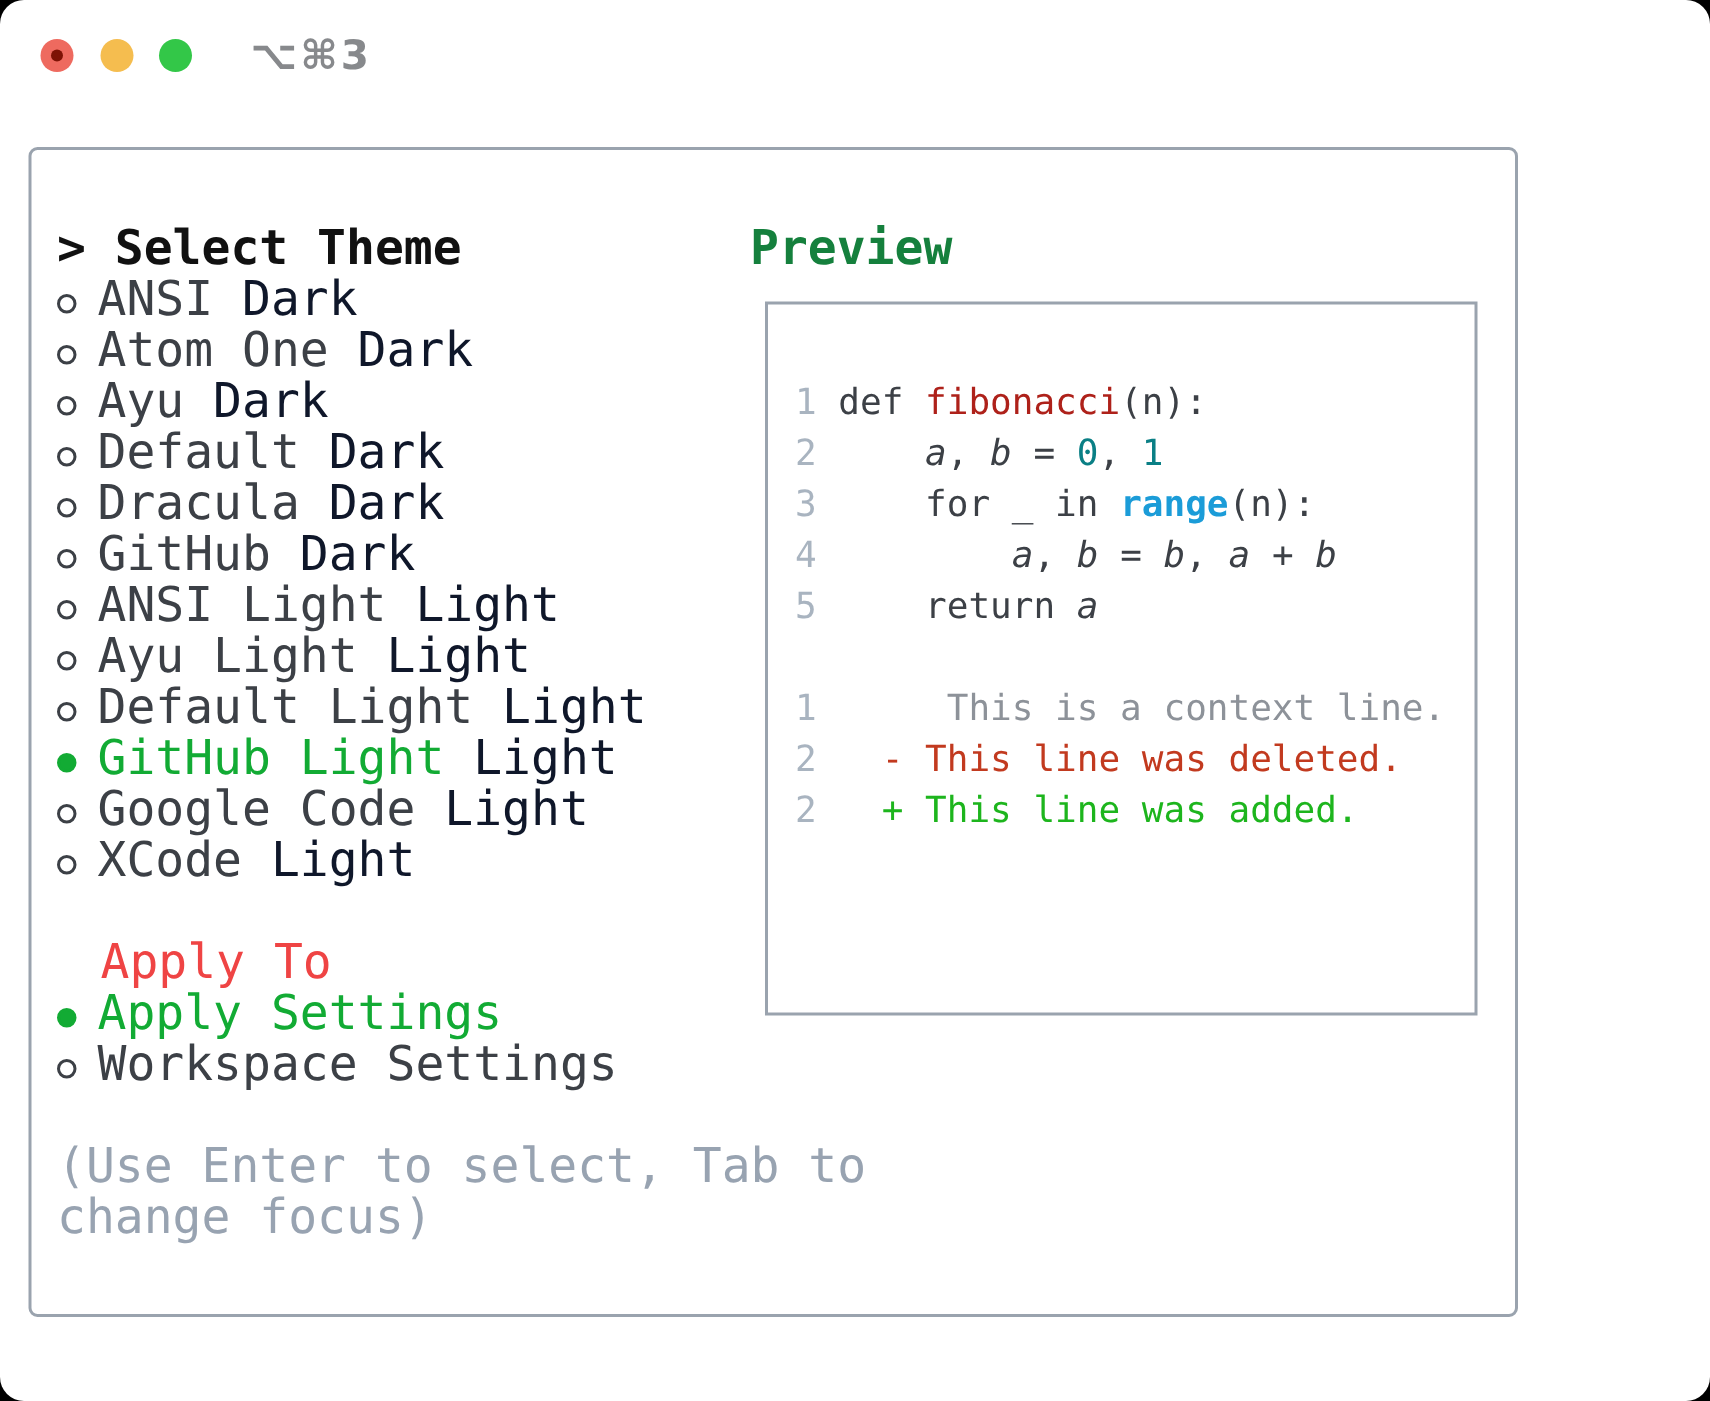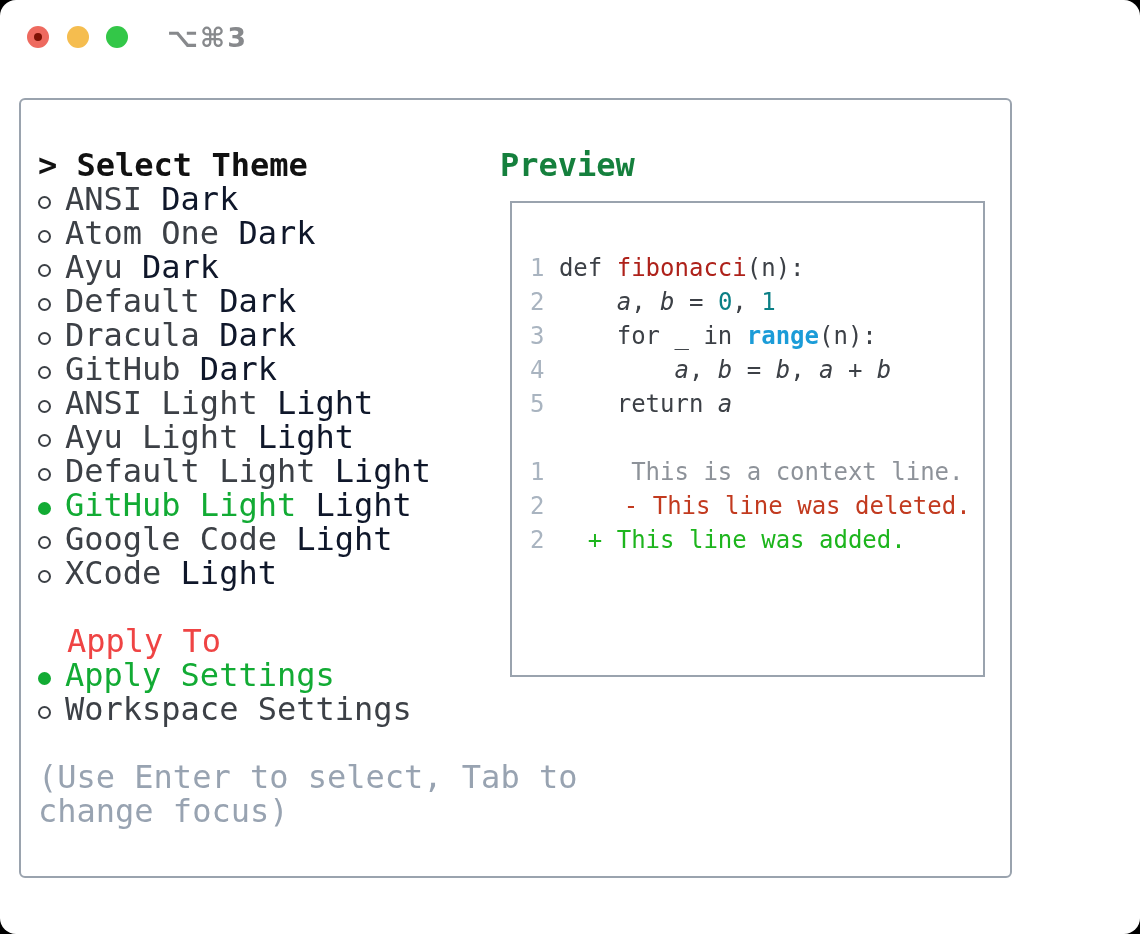--- a/index.html
+++ b/index.html
@@ -96,19 +96,19 @@
 
     <div class="preview-box">
       <div class="code" id="code">
           <div class="row"><span class="lineno">1</span><span class="tok-fg" style="color: rgb(60, 64, 70);"> def </span><span class="tok-func" style="color: rgb(174, 33, 26);">fibonacci</span><span class="tok-fg" style="color: rgb(60, 64, 70);">(n):</span></div>
           <div class="row"><span class="lineno">2</span><span class="tok-fg" style="color: rgb(60, 64, 70);">     </span><span class="tok-var" style="color: rgb(60, 64, 70);">a</span><span class="tok-fg" style="color: rgb(60, 64, 70);">, </span><span class="tok-var" style="color: rgb(60, 64, 70);">b</span><span class="tok-fg" style="color: rgb(60, 64, 70);"> = </span><span class="tok-num" style="color: rgb(10, 127, 133);">0</span><span class="tok-fg" style="color: rgb(60, 64, 70);">, </span><span class="tok-num" style="color: rgb(10, 127, 133);">1</span></div>
           <div class="row"><span class="lineno">3</span><span class="tok-fg" style="color: rgb(60, 64, 70);">     for _ in </span><span class="tok-builtin" style="color: rgb(27, 156, 216);">range</span><span class="tok-fg" style="color: rgb(60, 64, 70);">(n):</span></div>
           <div class="row"><span class="lineno">4</span><span class="tok-fg" style="color: rgb(60, 64, 70);">         </span><span class="tok-var" style="color: rgb(60, 64, 70);">a</span><span class="tok-fg" style="color: rgb(60, 64, 70);">, </span><span class="tok-var" style="color: rgb(60, 64, 70);">b</span><span class="tok-fg" style="color: rgb(60, 64, 70);"> = </span><span class="tok-var" style="color: rgb(60, 64, 70);">b</span><span class="tok-fg" style="color: rgb(60, 64, 70);">, </span><span class="tok-var" style="color: rgb(60, 64, 70);">a</span><span class="tok-fg" style="color: rgb(60, 64, 70);"> + </span><span class="tok-var" style="color: rgb(60, 64, 70);">b</span></div>
           <div class="row"><span class="lineno">5</span><span class="tok-fg" style="color: rgb(60, 64, 70);">     return </span><span class="tok-var" style="color: rgb(60, 64, 70);">a</span></div>
           <div class="row"><span class="lineno"></span></div>
           <div class="row"><span class="lineno">1</span><span class="tok-ctx" style="color: rgb(141, 146, 153);">      This is a context line.</span></div>
-          <div class="row"><span class="lineno">2</span><span class="tok-fg" style="color: rgb(60, 64, 70);">   </span><span class="tok-del" style="color: rgb(194, 58, 31); margin-left: 36px;">- This line was deleted.</span></div>
+          <div class="row"><span class="lineno">2</span><span class="tok-fg" style="color: rgb(60, 64, 70);">   </span><span class="tok-del" style="color: rgb(194, 58, 31);">- This line was deleted.</span></div>
           <div class="row"><span class="lineno">2</span><span class="tok-fg" style="color: rgb(60, 64, 70);">   </span><span class="tok-add" style="color: rgb(29, 181, 29);">+ This line was added.</span></div>
         </div>
     </div>
 
   </div>
 </div>
 
 </body></html>

